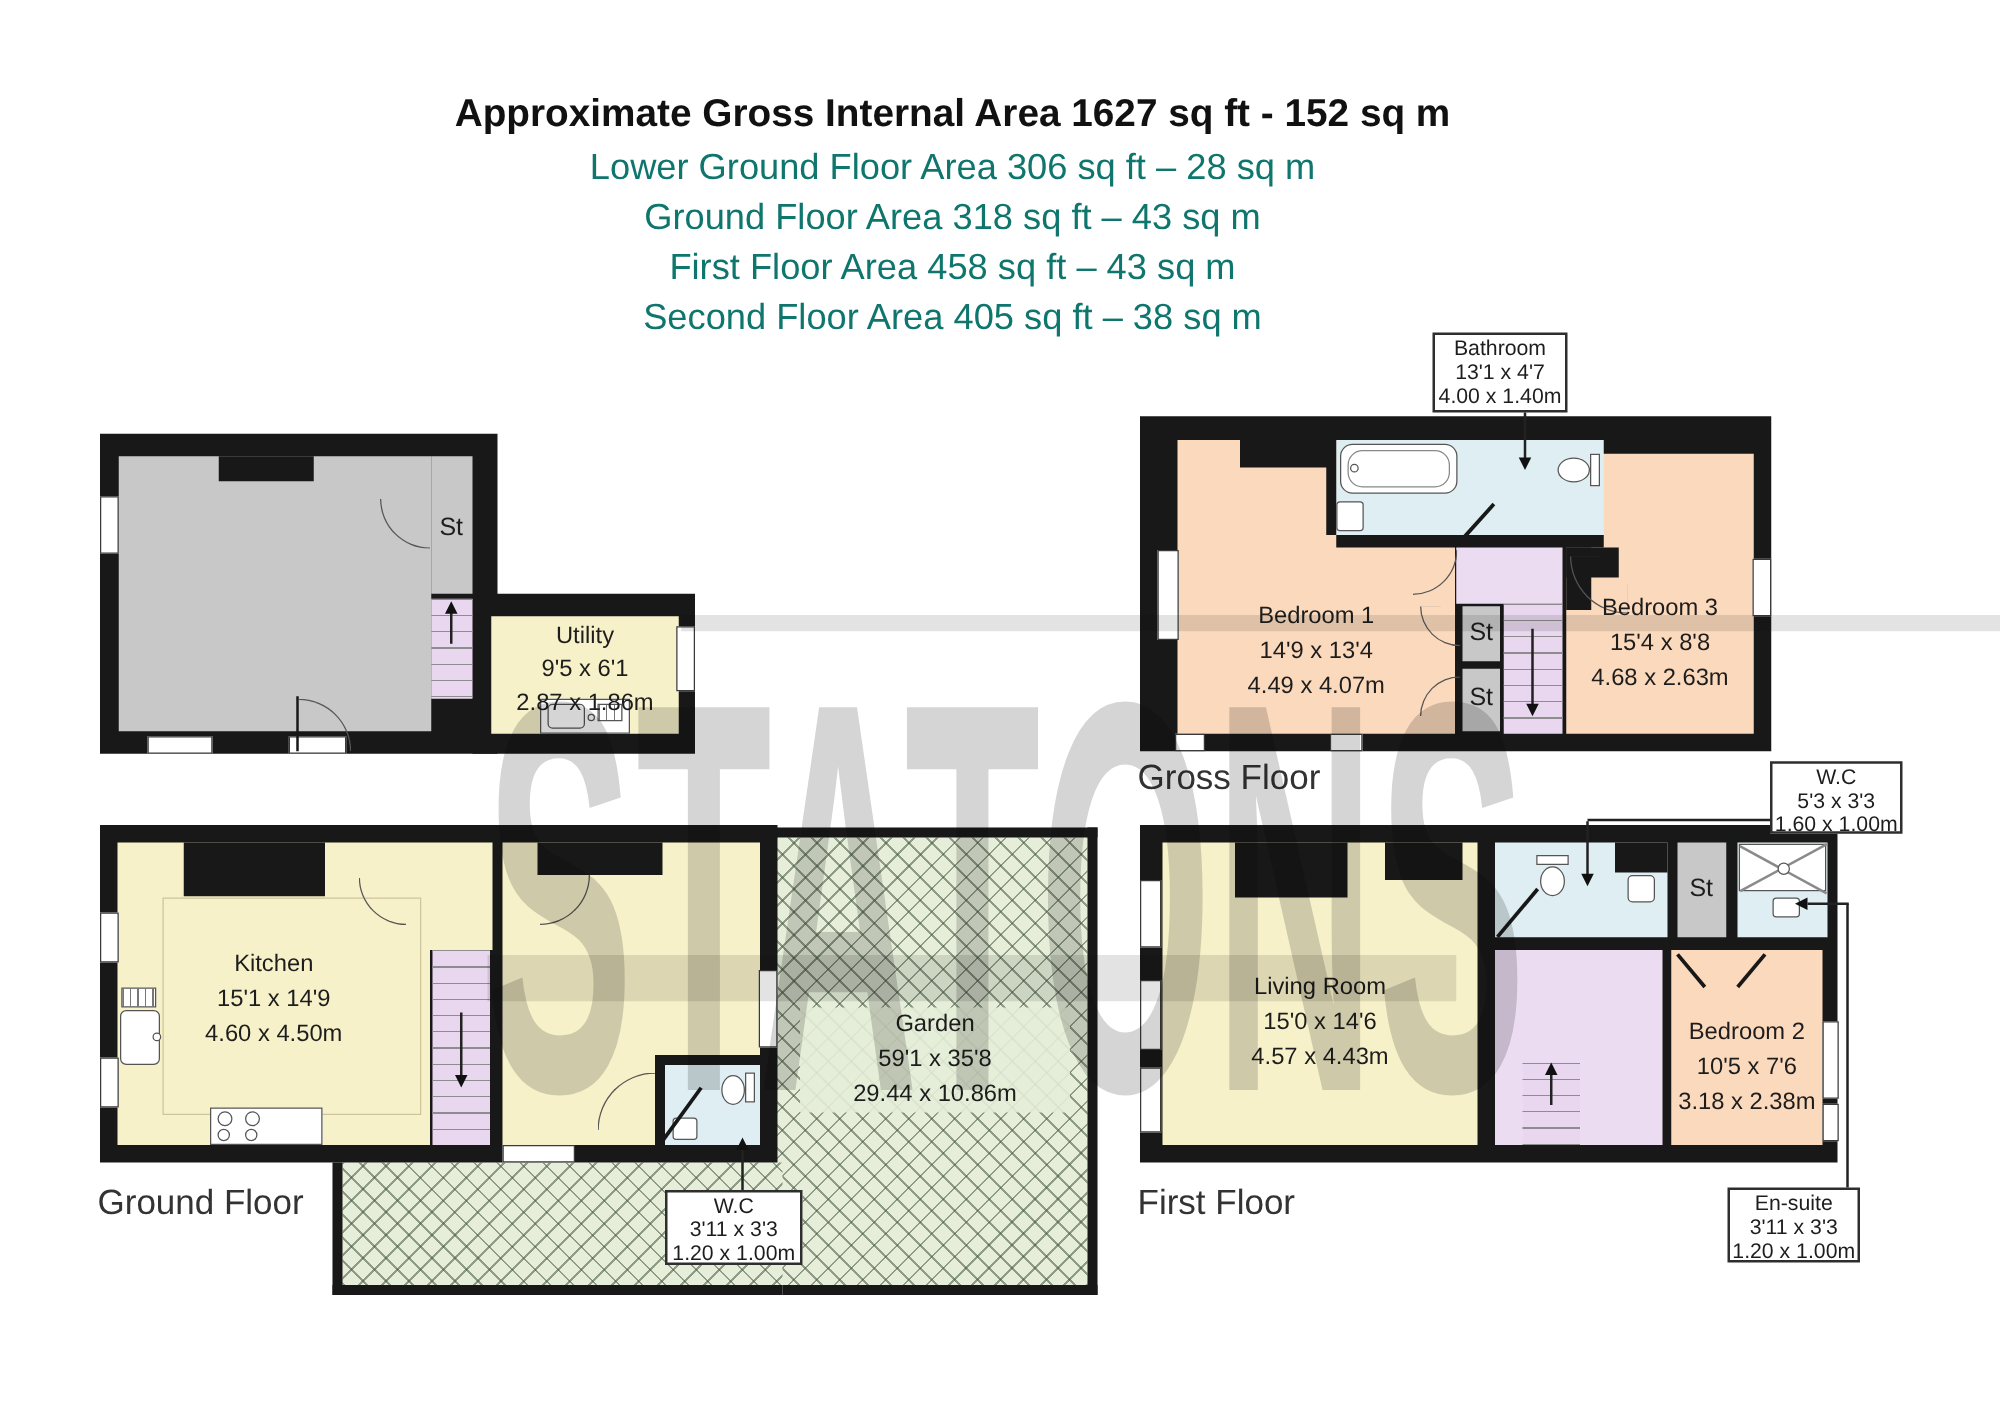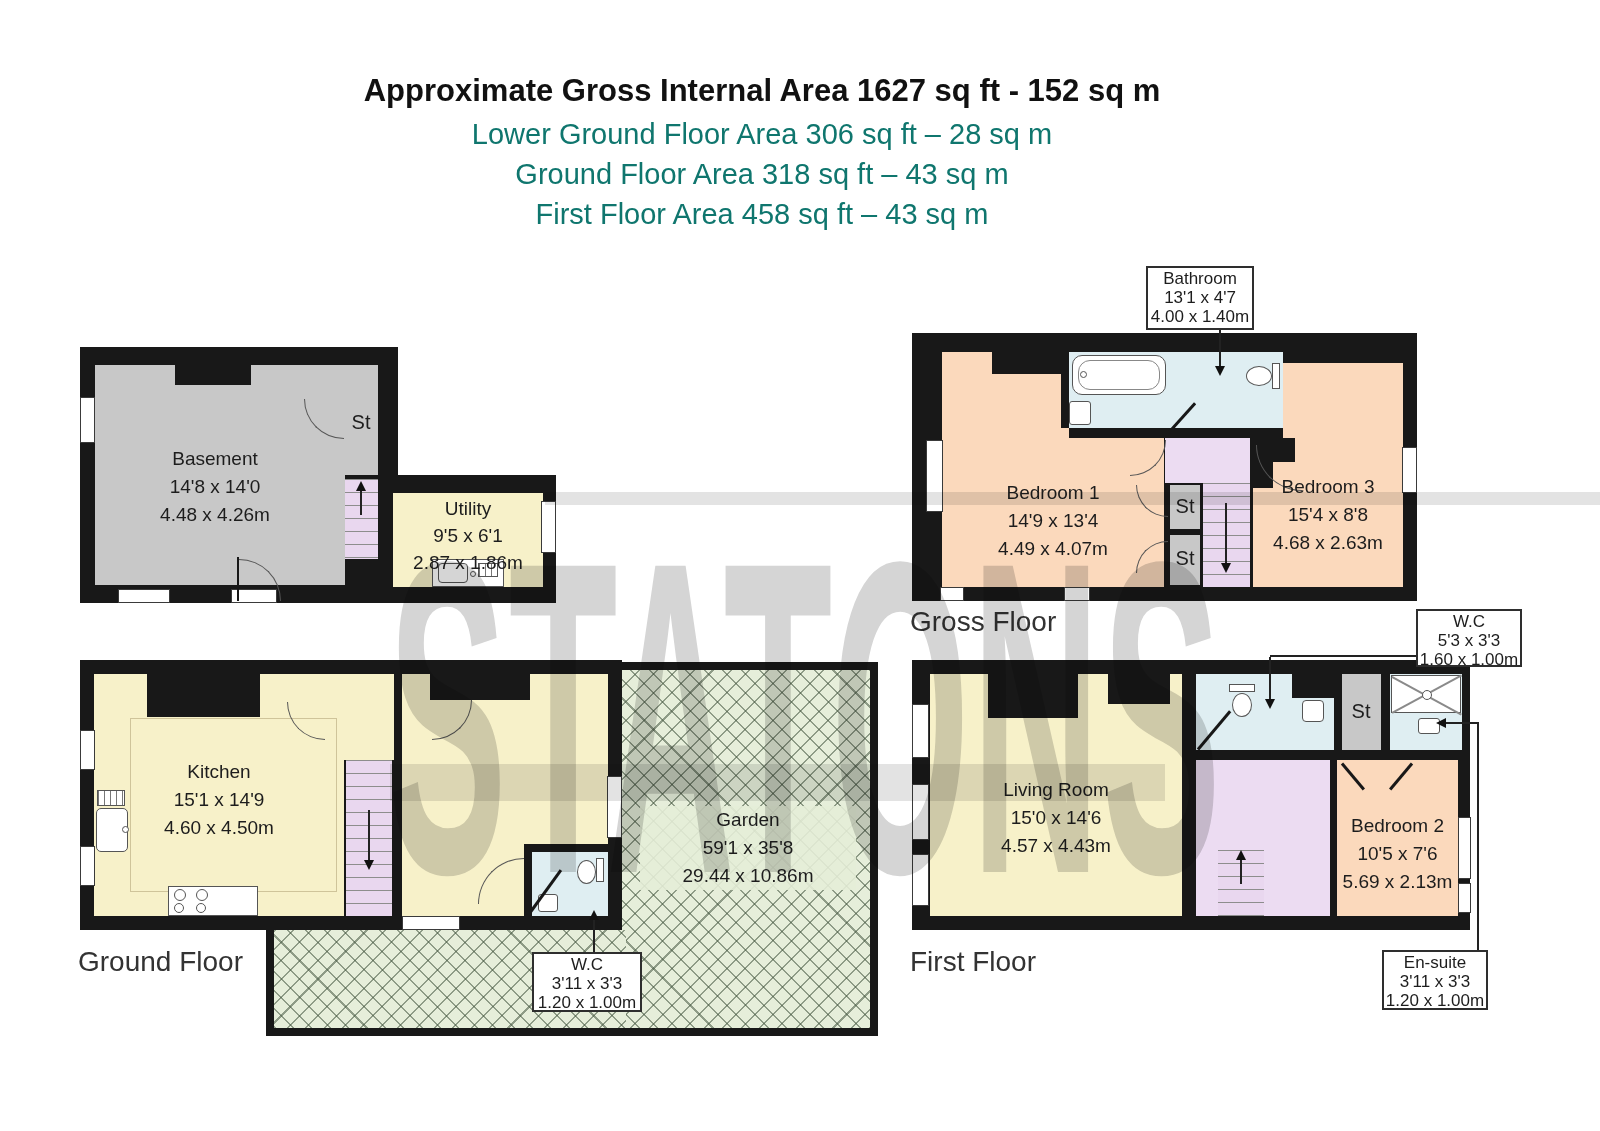--- a/index.html
+++ b/index.html
@@ -49,20 +49,21 @@
 </style>
 </head>
 <body>
 
 <div class="canvas">
 
   <div class="hdr t" style="top:73px;">Approximate Gross Internal Area 1627 sq ft - 152 sq m</div>
   <div class="hdr l" style="top:118px;">Lower Ground Floor Area 306 sq ft – 28 sq m</div>
   <div class="hdr l" style="top:158px;">Ground Floor Area 318 sq ft – 43 sq m</div>
   <div class="hdr l" style="top:198px;">First Floor Area 458 sq ft – 43 sq m</div>
+  <div class="hdr l" style="top:238px;">Second Floor Area 405 sq ft – 38 sq m</div>
 
   <div class="wm">STATONS</div>
   <div class="bar" style="left:545px;top:492px;width:1055px;height:13px;"></div>
   <div class="bar" style="left:390px;top:764px;width:775px;height:37px;"></div>
 
   <div class="plan" style="left:80px;top:347px;width:478px;height:258px;">
     <div class="blk" style="left:0;top:0;width:318px;height:256px;"></div>
     <div class="blk" style="left:298px;top:128px;width:178px;height:128px;"></div>
     <div class="room grey" style="left:15px;top:18px;width:250px;height:220px;"></div>
     <div class="blk" style="left:95px;top:18px;width:76px;height:20px;"></div>
@@ -75,25 +76,20 @@
     <div class="win" style="left:38px;top:242px;width:52px;height:14px;"></div>
     <div class="win" style="left:151px;top:242px;width:46px;height:14px;"></div>
     <div class="win" style="left:461px;top:154px;width:15px;height:52px;"></div>
     <div class="fix" style="left:352px;top:212px;width:72px;height:28px;"></div>
     <div class="fix" style="left:358px;top:216px;width:30px;height:20px;border-radius:4px;"></div>
     <div class="fix grid" style="left:398px;top:216px;width:20px;height:14px;"></div>
     <div class="circ" style="left:390px;top:224px;width:6px;height:6px;"></div>
     <div class="blk" style="left:157px;top:210px;width:2px;height:44px;"></div>
     <div class="arc tr" style="left:159px;top:212px;width:42px;height:42px;"></div>
     <div class="arc bl" style="left:224px;top:52px;width:40px;height:40px;"></div>
-    <div class="rlabel" style="left:35px;top:98px;width:200px;">
-      <div>Basement</div>
-      <div>14'8 x 14'0</div>
-      <div>4.48 x 4.26m</div>
-    </div>
     <div class="rlabel" style="left:313px;top:148px;width:150px;line-height:27px;">
       <div>Utility</div>
       <div>9'5 x 6'1</div>
       <div>2.87 x 1.86m</div>
     </div>
     <div class="stlab" style="left:258px;top:64px;width:46px;">St</div>
   </div>
 
   <div class="plan" style="left:80px;top:660px;width:800px;height:380px;">
     <div class="garden" style="left:540px;top:2px;width:258px;height:374px;border-left:none;"></div>
@@ -240,21 +236,21 @@
     <div class="win" style="left:546px;top:157px;width:13px;height:62px;"></div>
     <div class="win" style="left:546px;top:223px;width:13px;height:30px;"></div>
     <div class="rlabel" style="left:18px;top:116px;width:252px;">
       <div>Living Room</div>
       <div>15'0 x 14'6</div>
       <div>4.57 x 4.43m</div>
     </div>
     <div class="rlabel" style="left:425px;top:152px;width:121px;">
       <div>Bedroom 2</div>
       <div>10'5 x 7'6</div>
-      <div>5.69 x 2.13m</div>
+      <div>3.18 x 2.38m</div>
     </div>
     <div class="stlab" style="left:424px;top:40px;width:50px;">St</div>
   </div>
   <div class="floorlabel" style="left:910px;top:946px;">First Floor</div>
 
   <div class="callout" style="left:1416px;top:609px;width:106px;height:58px;">
     <div>W.C</div>
     <div>5'3 x 3'3</div>
     <div>1.60 x 1.00m</div>
   </div>

